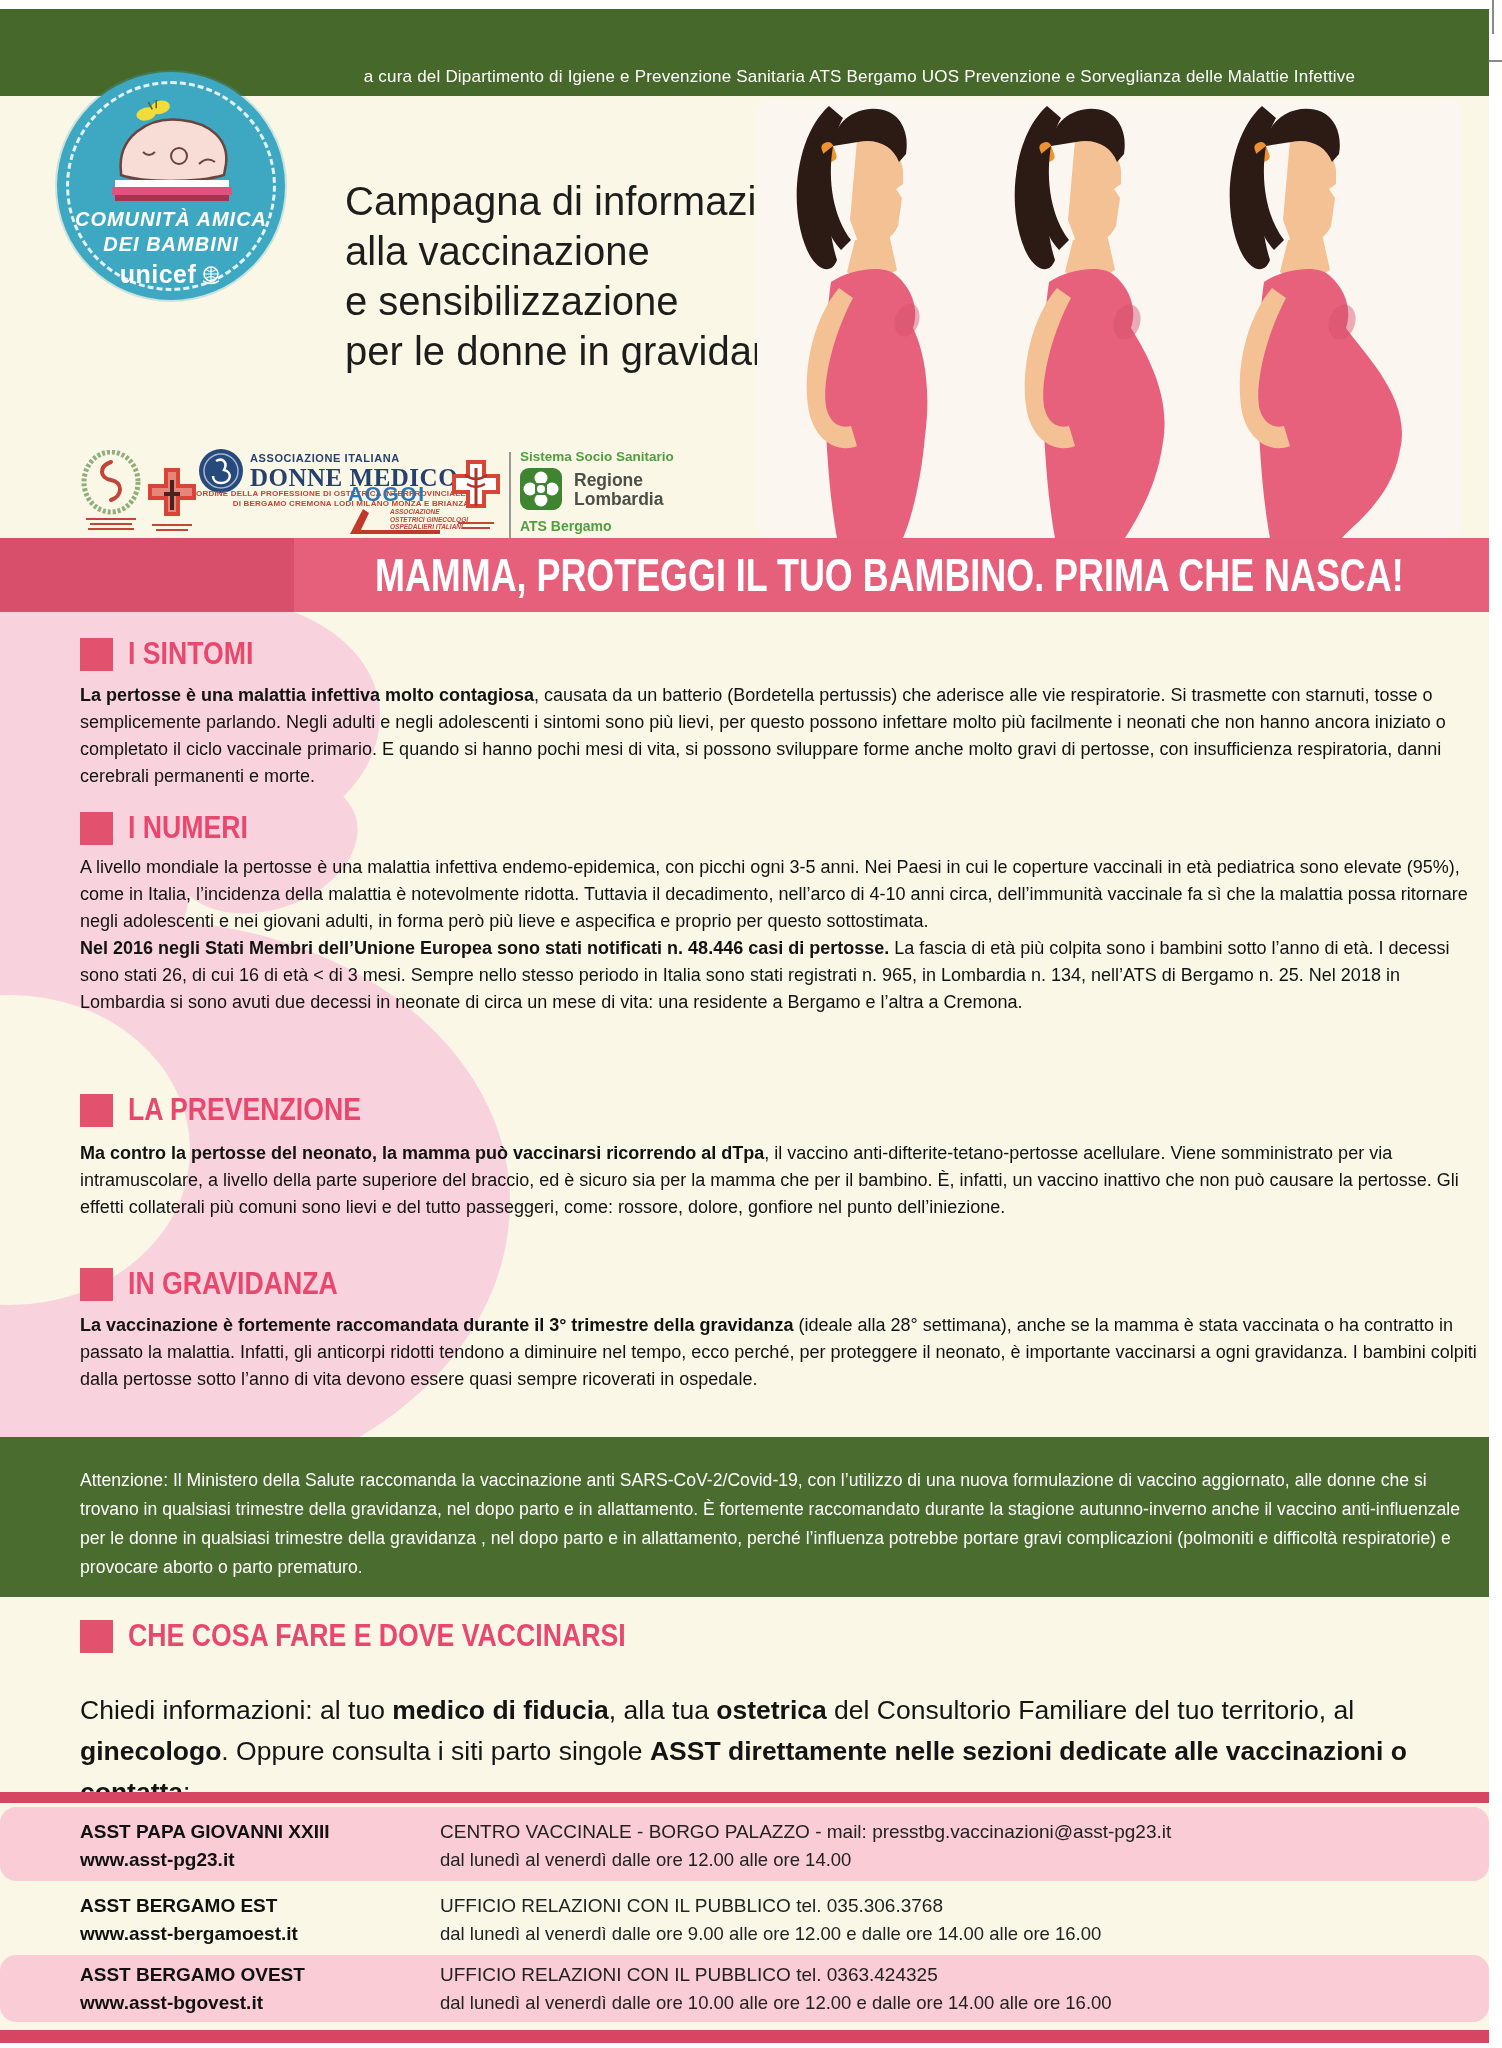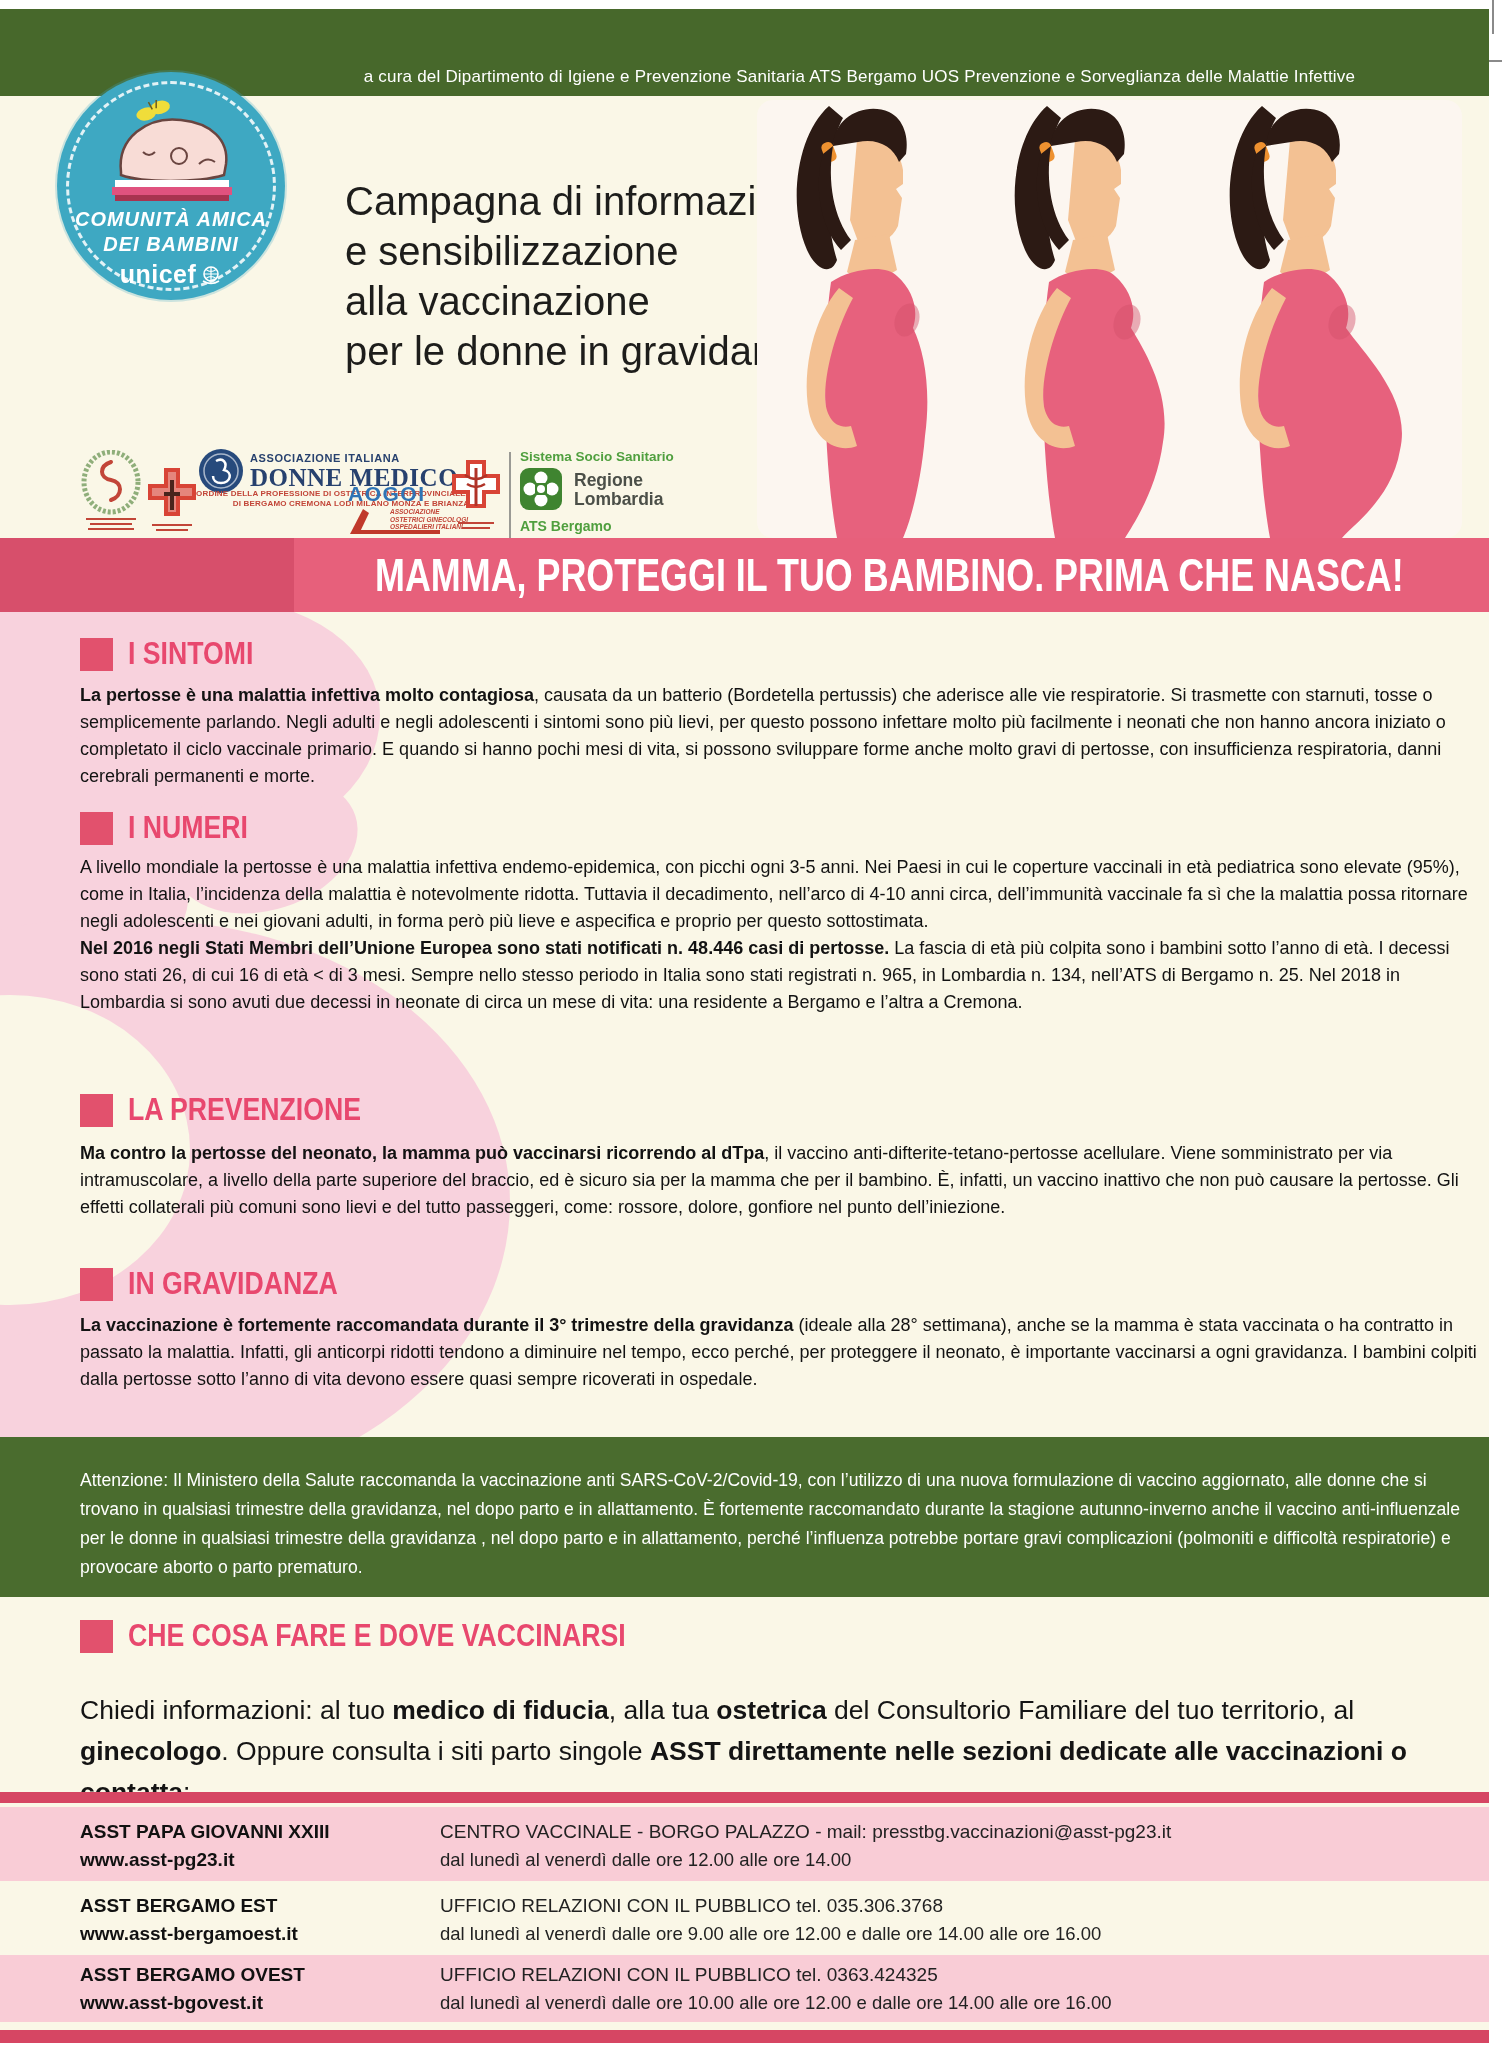--- a/index.html
+++ b/index.html
@@ -58,21 +58,21 @@
   .para{left:80px;width:1399px;font-size:18px;line-height:27px;color:#121212;}
   .para b{font-weight:bold;}
   
   .note{left:0;top:1437px;width:1489px;height:160px;background:#4a6c2e;}
   .note-text{position:absolute;left:80px;top:29px;width:1399px;color:#ffffff;font-size:17.6px;line-height:29px;}
   
   .cta-para{left:80px;top:1690px;width:1390px;font-size:26.5px;line-height:41px;color:#141414;}
   .cta-para b{font-weight:bold;}
   
   .stripe{left:0;width:1489px;background:#d64663;}
-  .row{left:0;width:1489px;}
+  .row{left:0;width:1489px;border-radius:16px;}
   .row-pink{background:#f9ccd6;}
   .c-name{position:absolute;left:80px;top:11px;font-size:19px;font-weight:bold;line-height:28px;color:#111;}
   .c-info{position:absolute;left:440px;top:11px;font-size:19px;line-height:28px;color:#222;}
   .c-info .l2{font-size:18.5px;}
 </style>
 </head>
 <body>
 
 <div class="page">
 
@@ -114,22 +114,22 @@
       <span>unicef</span><svg width="22" height="22" viewBox="0 0 22 22" style="vertical-align:-3px;margin-left:4px;">
           <circle cx="11" cy="10" r="7" fill="none" stroke="#fff" stroke-width="1.6"></circle>
           <path d="M4,10 h14 M11,3 v14 M6,5.5 q5,4 10,0 M6,14.5 q5,-4 10,0" stroke="#fff" stroke-width="1.2" fill="none"></path>
           <path d="M3,17 q8,5 16,0" stroke="#fff" stroke-width="1.6" fill="none"></path>
         </svg>
     </div>
   </div>
 
   <div class="abs main-title">
     <div>Campagna di informazione</div>
+    <div>alla vaccinazione</div>
     <div>e sensibilizzazione</div>
-    <div>alla vaccinazione</div>
     <div>per le donne in gravidanza</div>
   </div>
 
   <div class="abs women-panel">
     <svg width="705" height="438" viewBox="0 0 705 438">
       <defs>
         <g id="pw-head">
           <path d="M90,6 C58,34 48,104 68,150 C77,170 92,176 98,160 C85,120 86,50 104,18 Z" fill="#2c1a14"></path>
           <rect x="84" y="42" width="12" height="20" rx="5" transform="rotate(-20 90 52)" fill="#ee9130"></rect>
           <path d="M118,40 C142,34 161,48 164,70 L164,84 L157,89 L163,98 L159,126 C152,142 133,148 120,144 L111,120 Z" fill="#f3c193"></path>

